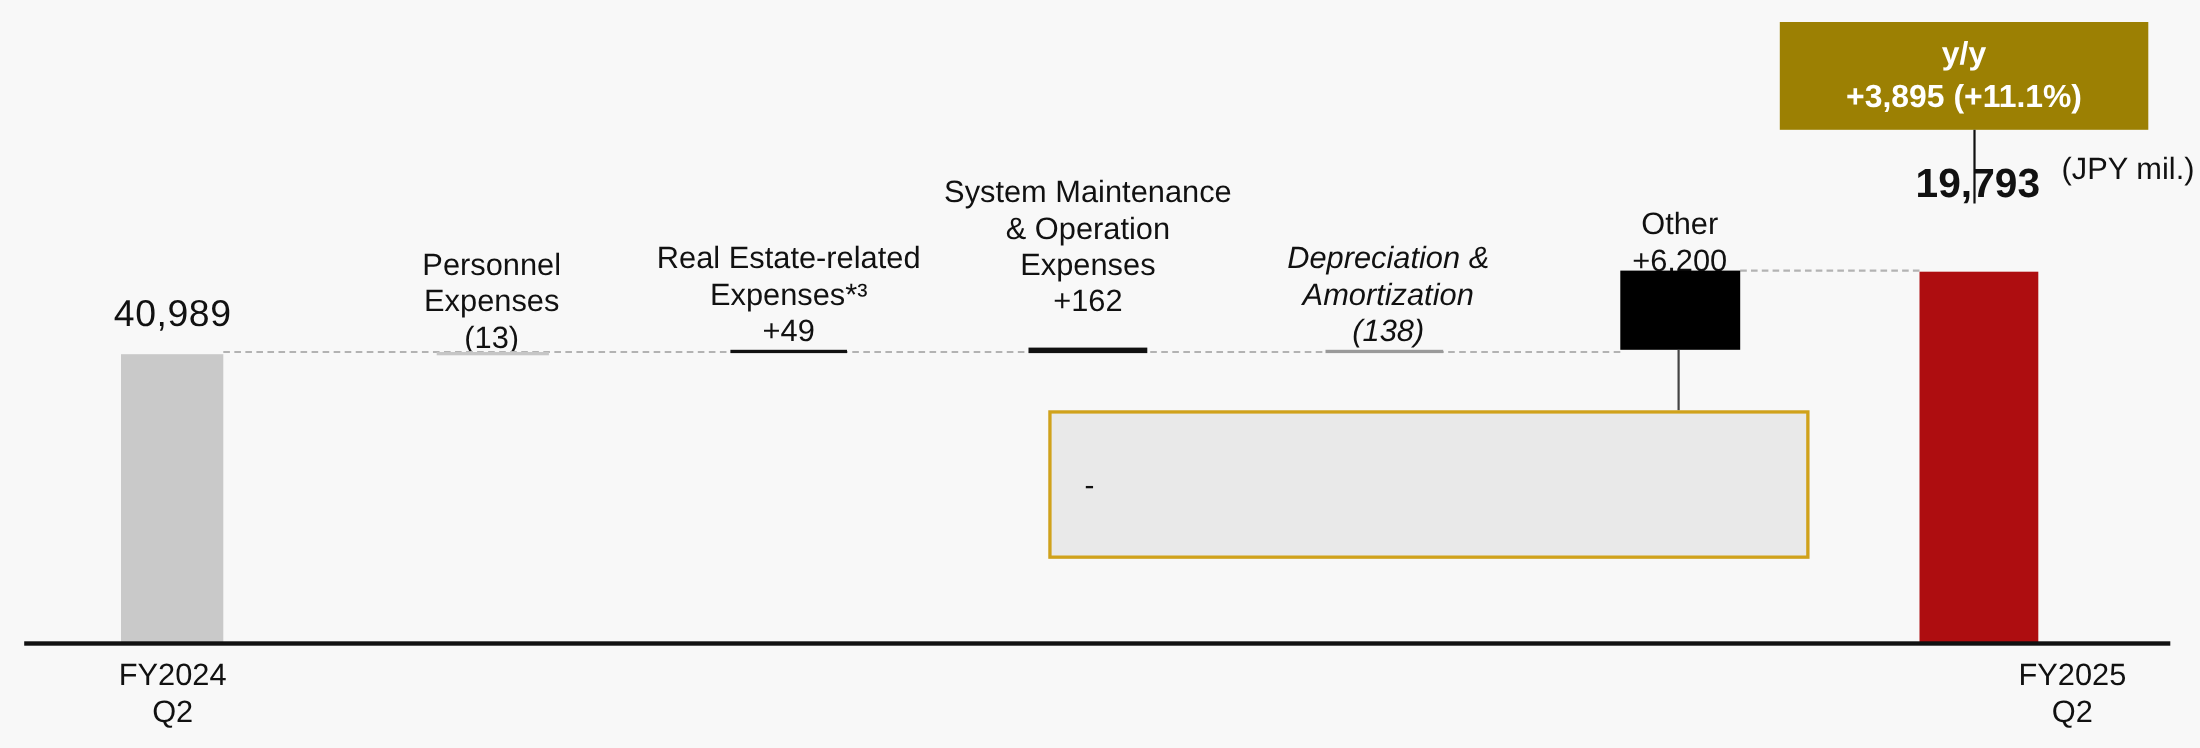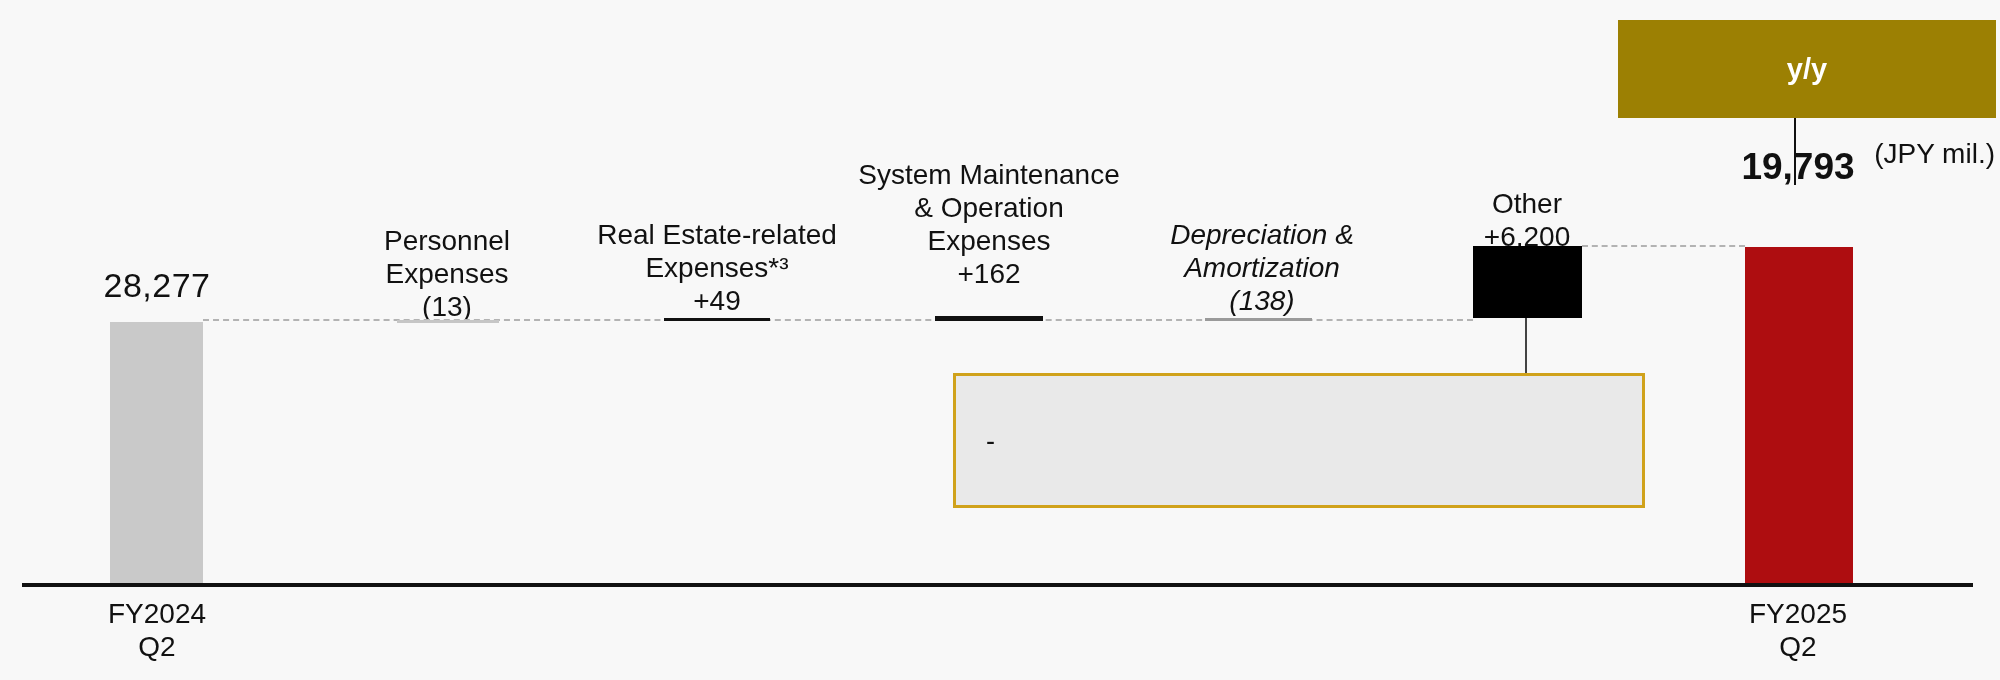--- a/index.html
+++ b/index.html
@@ -38,28 +38,29 @@
   .note-dash{padding:0 24px 0 30px;}
   .note-text{white-space:pre-line;}
   .axis-line{position:absolute; background:var(--axis);}
   .xlab{font-size:28px; line-height:33px; text-align:center; white-space:pre-line;}
 </style>
 </head>
 <body>
 
 <div class="stage">
 
-  <div class="abs yoy-box" style="left:1618px; top:20px; width:378px; height:98px;">
+  <div class="abs yoy-box" style="left:1618px; top:20px; width:335px; height:98px;">
     <span>y/y</span>
+    <span>+3,895 (+11.1%)</span>
   </div>
   <div class="vline" style="left:1794px; top:118px; height:67px; background:#111;"></div>
 
   <div class="abs" style="left:1840px; top:138px; width:155px; text-align:right; font-size:28px;">(JPY mil.)</div>
 
-  <div class="abs value-big" style="left:47px; top:266px; width:220px;">28,277</div>
+  <div class="abs value-big" style="left:47px; top:266px; width:220px;">40,989</div>
   <div class="abs value-end" style="left:1668px; top:146px; width:260px;">19,793</div>
 
   <div class="abs lbl" style="left:297px; top:192px; width:300px;">Personnel
 Expenses
 (13)</div>
   <div class="abs lbl" style="left:557px; top:186px; width:320px;">Real Estate-related
 Expenses*³
 +49</div>
   <div class="abs lbl" style="left:829px; top:126px; width:320px;">System Maintenance
 &amp; Operation
@@ -85,16 +86,16 @@
   <div class="vline" style="left:1525px; top:318px; height:56px; background:#444;"></div>
 
   <div class="abs note-box" style="left:953px; top:373px; width:692px; height:135px;">
     <span class="note-dash">-</span>
   </div>
 
   <div class="axis-line" style="left:22px; top:583px; width:1951px; height:4px;"></div>
 
   <div class="abs xlab" style="left:57px; top:597px; width:200px;">FY2024
 Q2</div>
-  <div class="abs xlab" style="left:1698px; top:597px; width:200px;">FY2025
+  <div class="abs xlab" style="left:1784px; top:597px; width:200px;">FY2025
 Q2</div>
 
 </div>
 
 </body></html>

